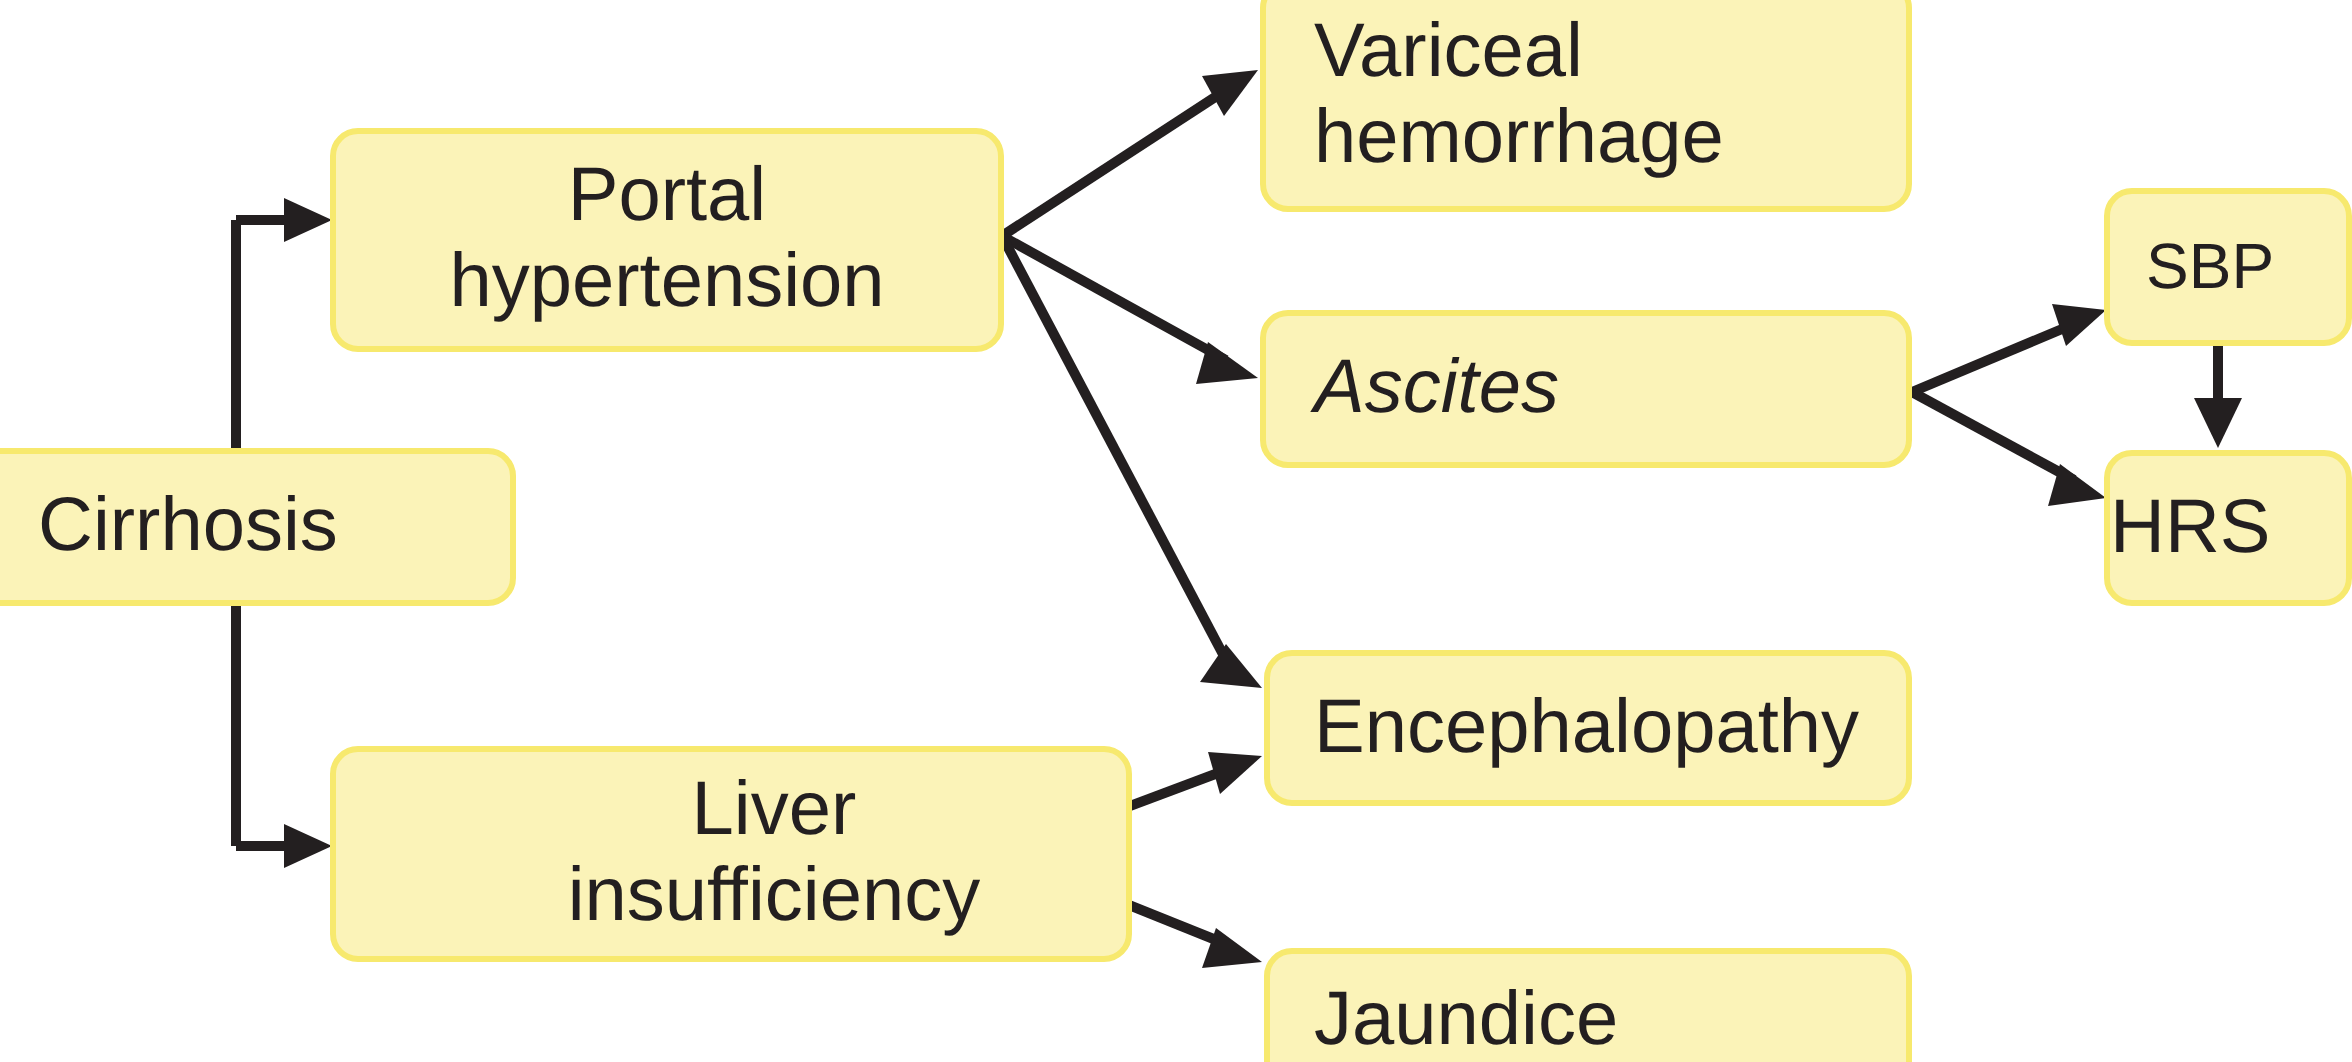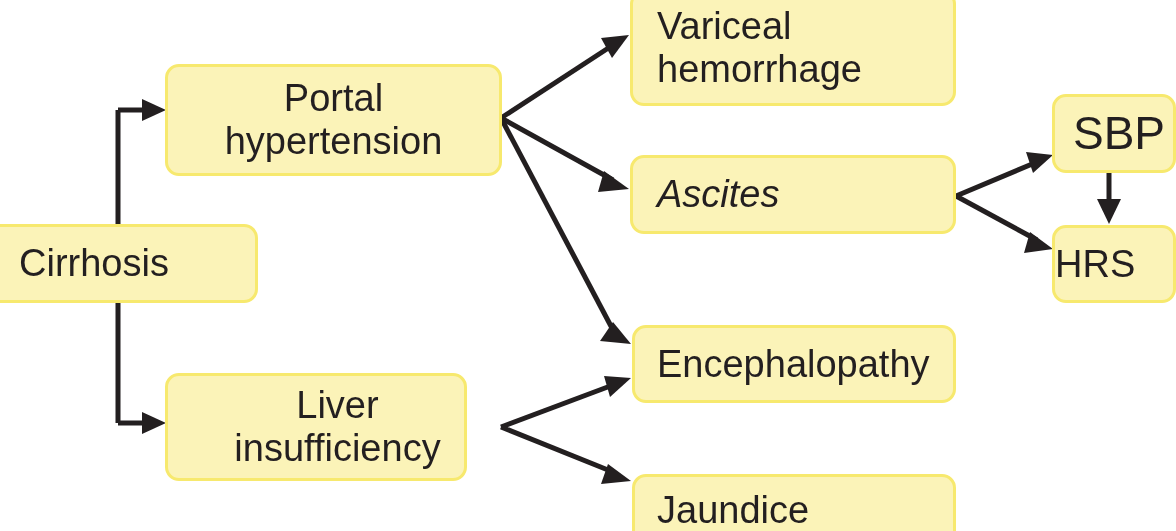--- a/index.html
+++ b/index.html
@@ -27,26 +27,26 @@
     line-height: 1.12;
     white-space: pre-line;
     z-index: 3;
   }
   .node.center { justify-content: center; text-align: center; }
   .node.left   { justify-content: flex-start; text-align: left; }
 
   
   #n-cirrhosis        { left: -14px; top: 224px; width: 272px; height: 79px;  font-size: 38px; padding-left: 30px; }
   #n-portal           { left: 165px; top: 64px;  width: 337px; height: 112px; font-size: 38px; }
-  #n-liver            { left: 165px; top: 373px; width: 302px; height: 108px; font-size: 38px; padding-left: 43px; }
+  #n-liver            { left: 165px; top: 373px; width: 401px; height: 108px; font-size: 38px; padding-left: 43px; }
   #n-variceal         { left: 630px; top: -10px; width: 326px; height: 116px; font-size: 38px; padding-left: 24px; }
   #n-ascites          { left: 630px; top: 155px; width: 326px; height: 79px;  font-size: 38px; padding-left: 24px; font-style: italic; }
   #n-encephalopathy   { left: 632px; top: 325px; width: 324px; height: 78px;  font-size: 38px; padding-left: 22px; }
   #n-jaundice         { left: 632px; top: 452px; width: 324px; height: 72px;  font-size: 38px; padding-left: 22px; margin-top: 22px; }
-  #n-sbp              { left: 1052px; top: 94px; width: 124px; height: 79px;  font-size: 46px; padding-left: 18px; text-align: center; }
+  #n-sbp              { left: 1052px; top: 94px; width: 124px; height: 79px;  font-size: 32px; padding-left: 18px; text-align: center; }
   #n-hrs              { left: 1052px; top: 225px; width: 124px; height: 78px; font-size: 38px; }
 
   #edges {
     position: absolute;
     left: 0; top: 0;
     width: 1176px;
     height: 531px;
     z-index: 1;
   }
   #edges path, #edges polyline, #edges line { fill: none; stroke: #231f20; stroke-width: 5; }

